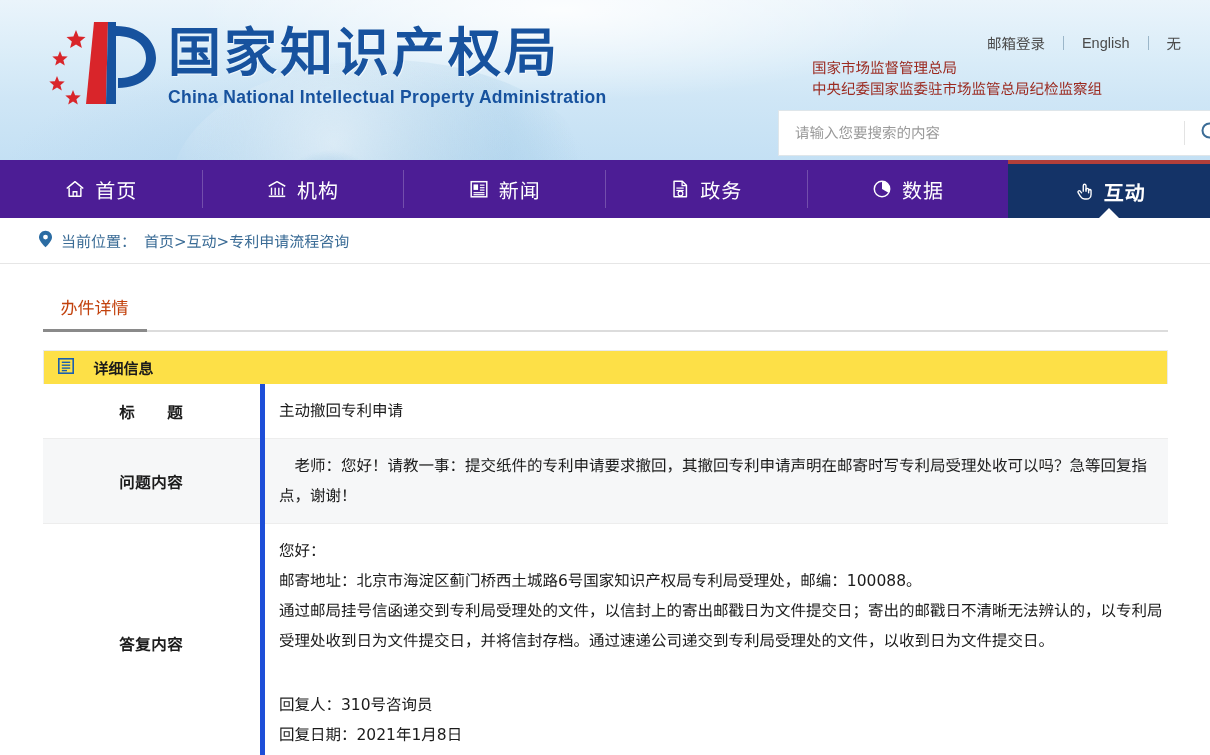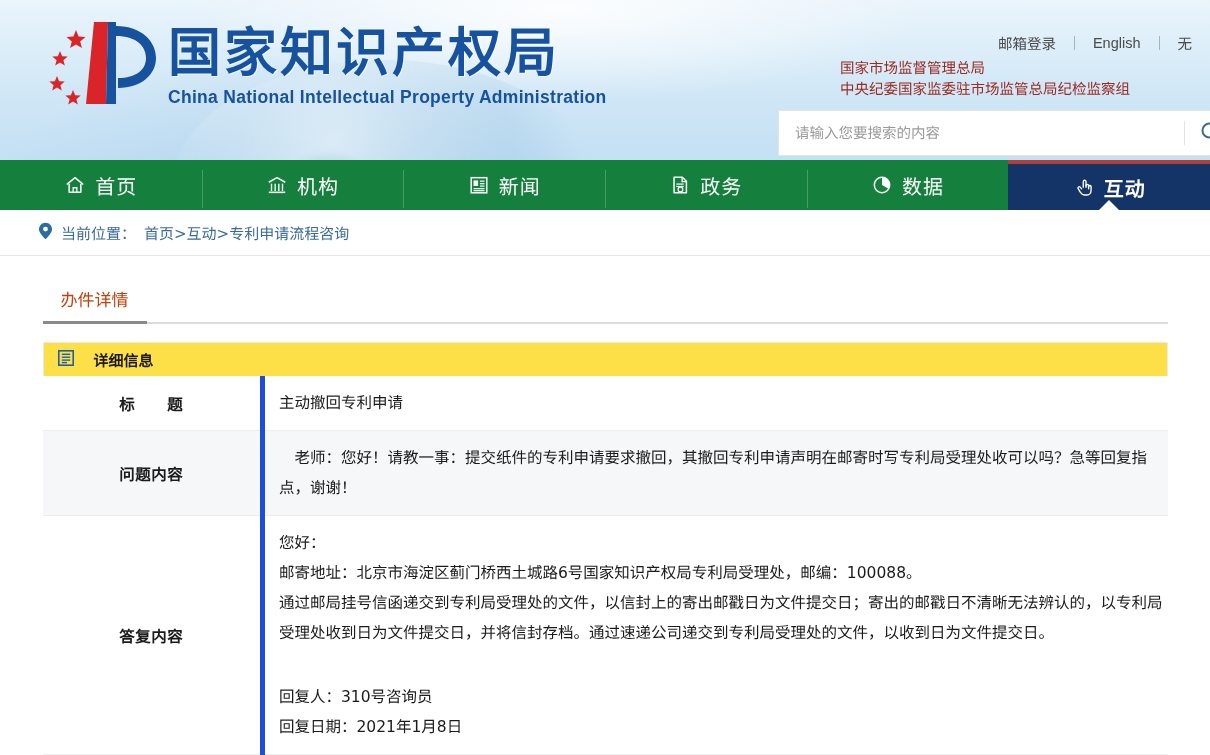--- a/index.html
+++ b/index.html
@@ -50,29 +50,29 @@
     text-shadow: 1px 1px 0 rgba(255,255,255,0.6);
   }
   .logo-en {
     font-family: "Liberation Sans", sans-serif;
     font-size: 17.5px; font-weight: bold; color: #17529e;
     letter-spacing: 0.3px; line-height: 22px; margin-top: 2px;
   }
 
   
   .toplinks {
-    position: absolute; right: 0px; top: 32px;
+    position: absolute; right: 11px; top: 32px;
     display: flex; align-items: center;
     font-size: 14.5px; color: #4a4a4a;
   }
   .toplinks a { color: #4a4a4a; text-decoration: none; padding: 0 18px; white-space: nowrap; }
   .toplinks .sep { width: 1px; height: 14px; background: #9bb6c9; }
 
   .org-lines {
-    position: absolute; left: 840px; top: 58px;
+    position: absolute; left: 812px; top: 58px;
     color: #9b2a20; font-size: 14.5px; line-height: 21px; font-weight: 500;
   }
 
   
   .searchbox {
     position: absolute; left: 778px; top: 110px;
     width: 460px; height: 46px;
     background: #fff; border: 1px solid #dfe6ea;
     display: flex; align-items: center;
   }
@@ -84,22 +84,22 @@
   .searchbox input::placeholder { color: #9a9a9a; }
   .search-divider { width: 1px; height: 24px; background: #e3e3e3; }
   .search-btn {
     width: 52px; height: 100%; display:flex; align-items:center; justify-content:center;
     background: transparent; border: none; cursor: pointer;
   }
 
   
   .nav {
     position: relative;
-    width: 1210px; height: 50px;
-    background: #15803d;
+    width: 1210px; height: 58px;
+    background: #4c1d95;
     display: flex;
   }
   .nav-item {
     flex: 1 1 0;
     display: flex; align-items: center; justify-content: center; gap: 9px;
     color: #ffffff; font-size: 20px; letter-spacing: 1px;
     position: relative; cursor: pointer;
     font-family: "DejaVu Sans", "Liberation Sans", sans-serif;
   }
   .nav-item + .nav-item::before {

